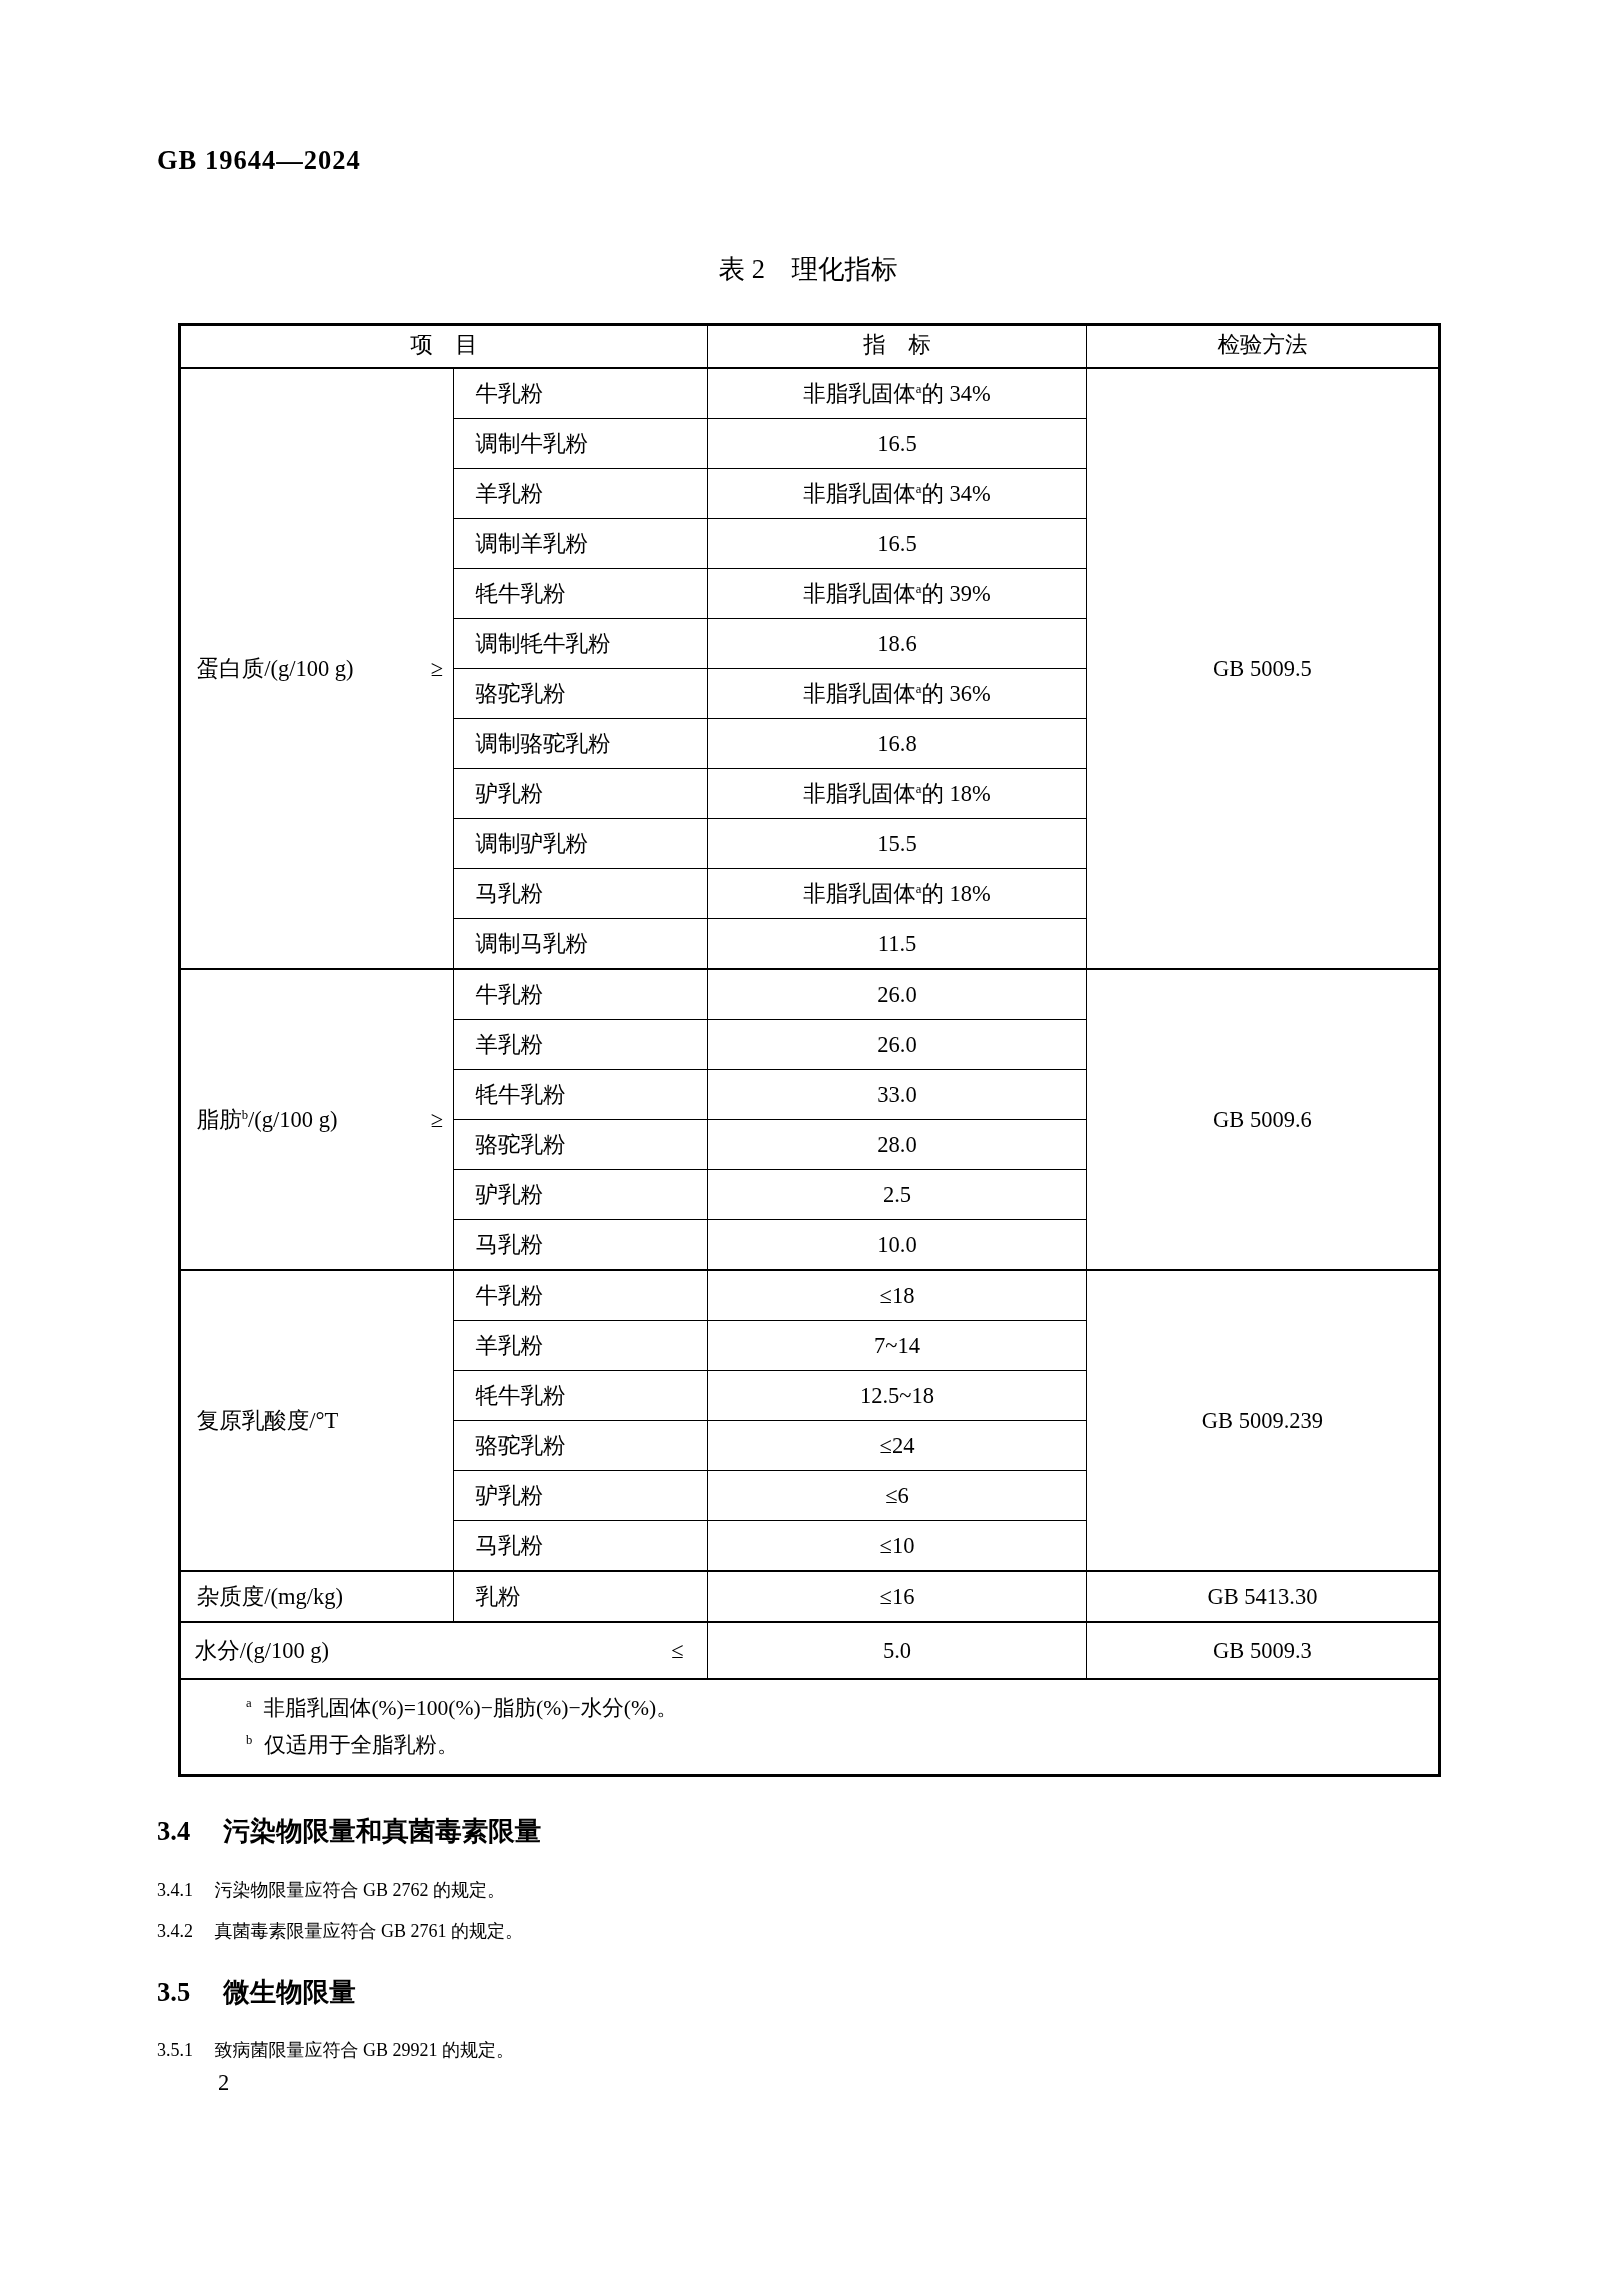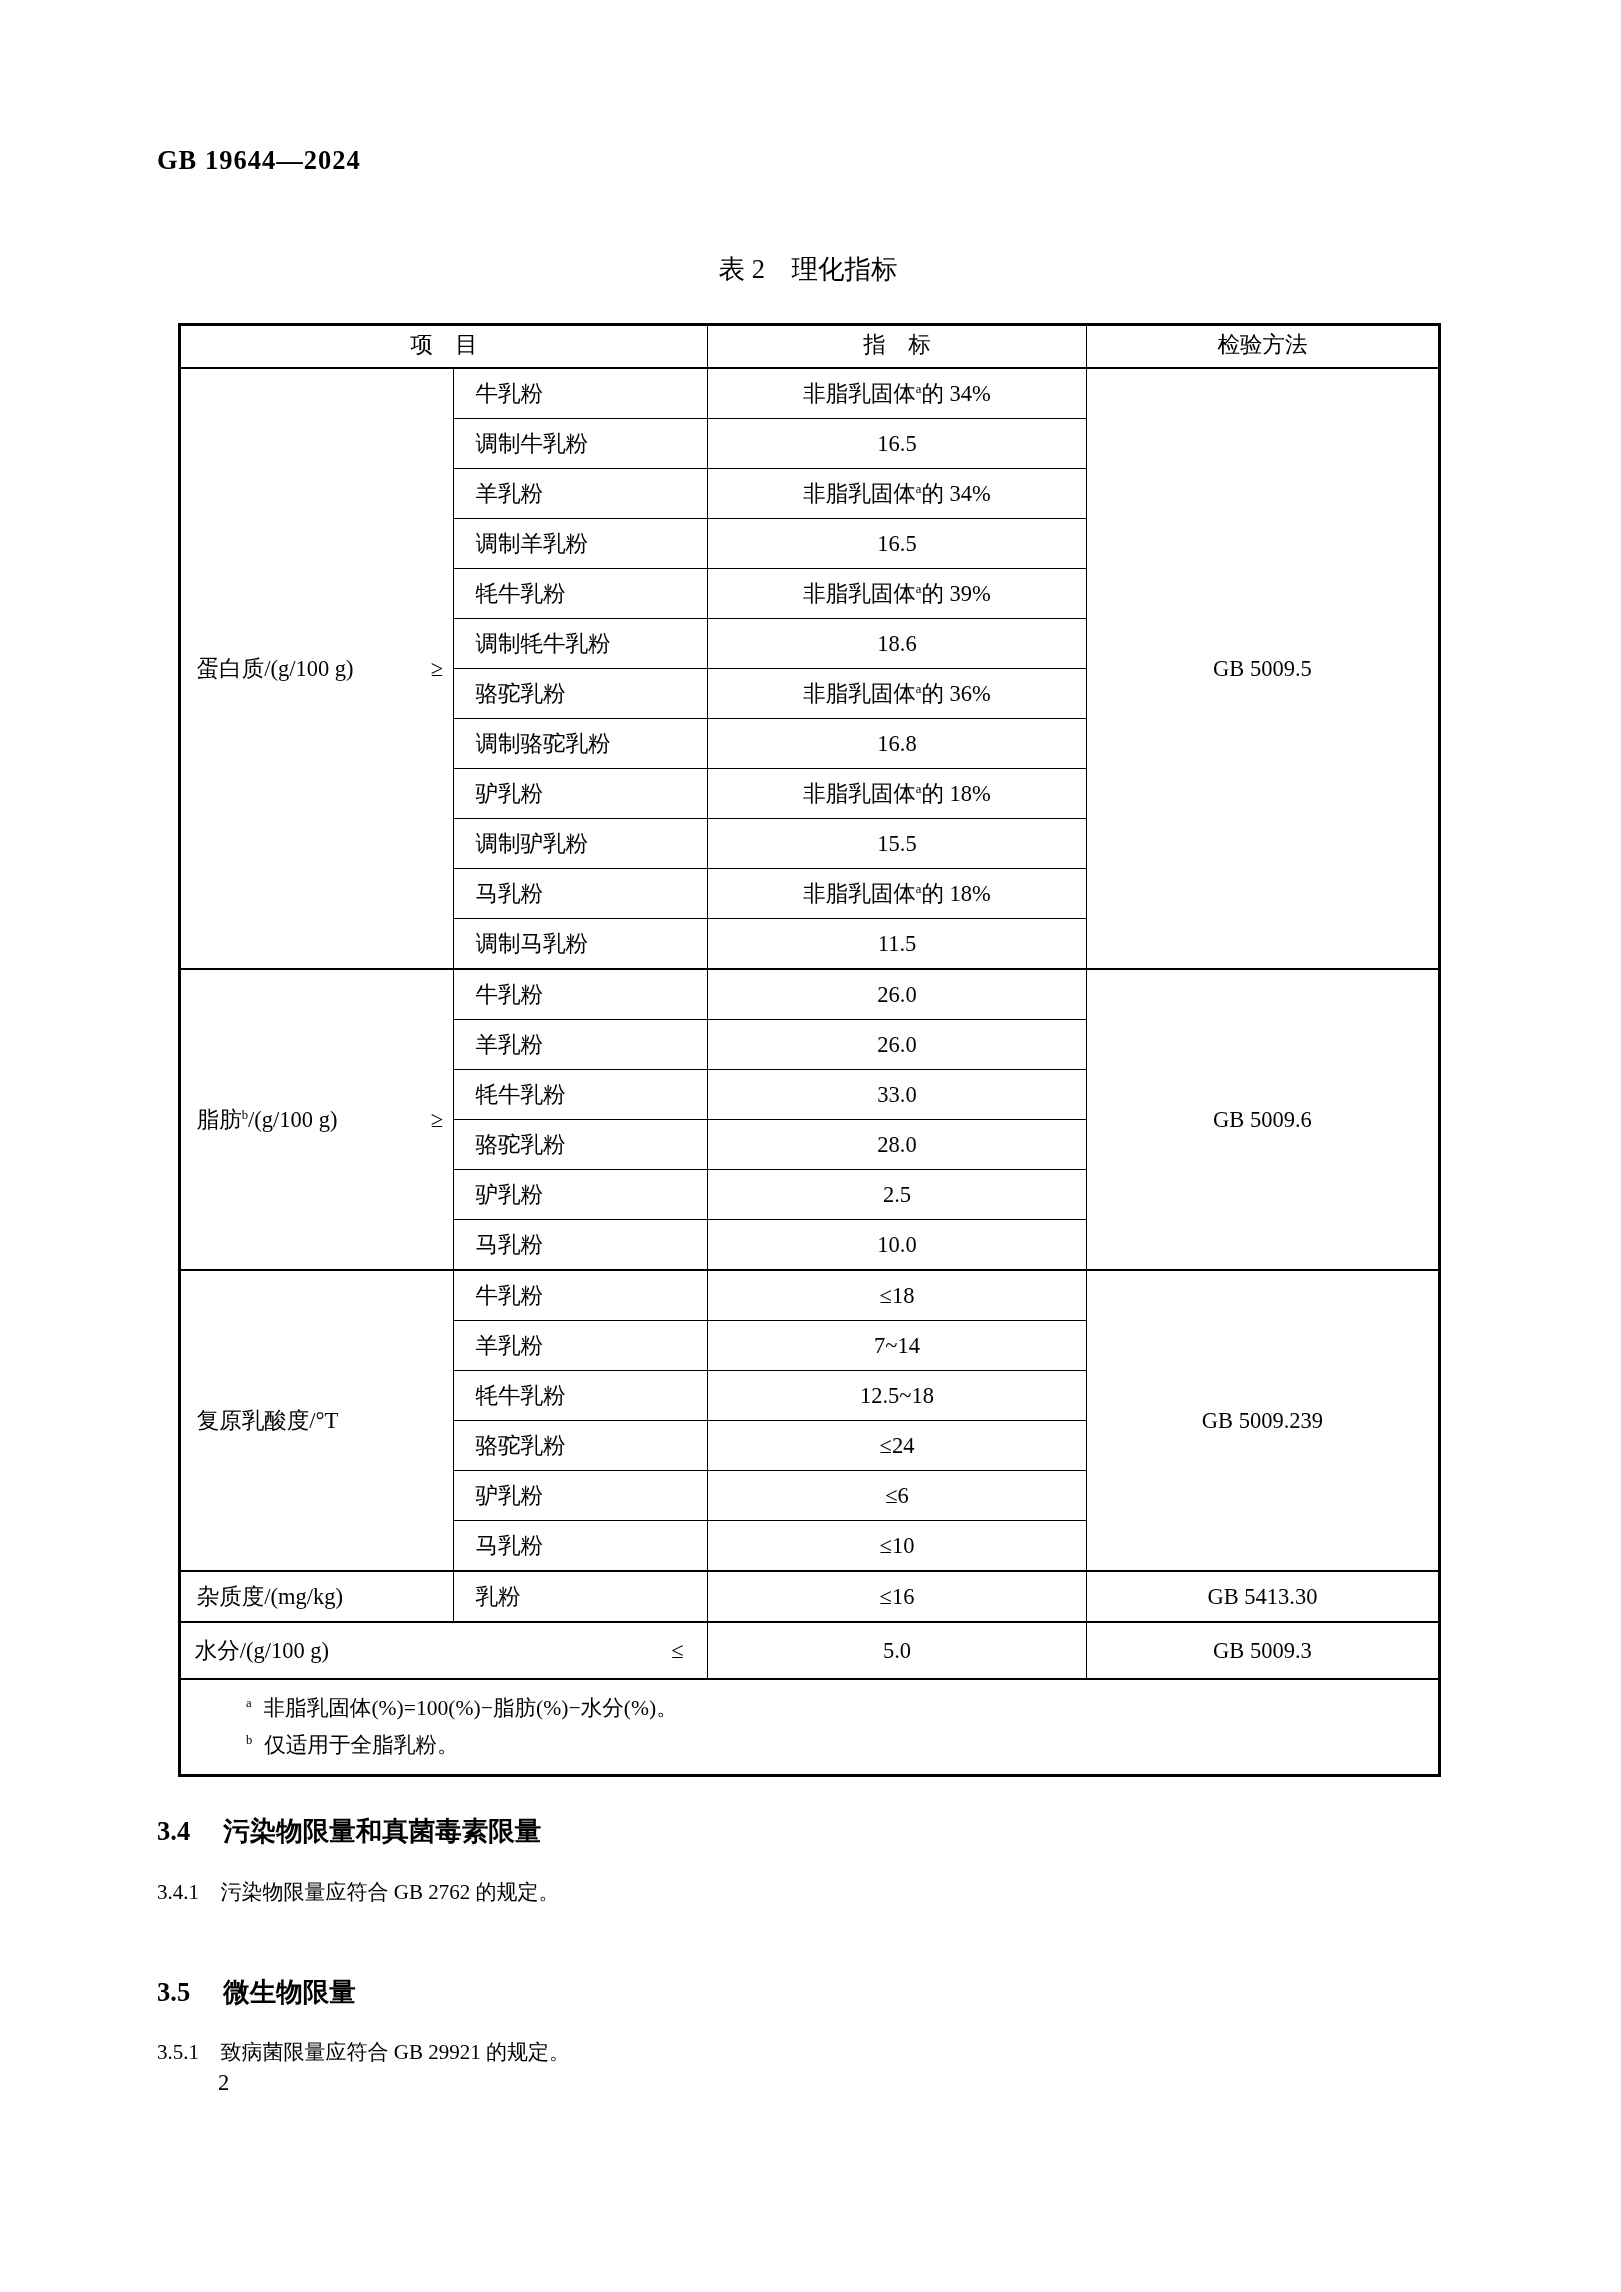--- a/index.html
+++ b/index.html
@@ -38,21 +38,21 @@
   .spec td.type { text-align:left; padding-left:21.6px; }
   .spec td.val { text-align:center; }
   .spec td.method { text-align:center; }
   .spec sup { font-size:12.7px; vertical-align:super; line-height:0; }
   .spec td.fnote {
     height:84px; text-align:left; vertical-align:top;
     padding:9.8px 19.6px 0 65px; font-size:21.6px;
   }
   .spec td.fnote .fnline { line-height:37px; }
   .spec td.fnote sup { margin-right:11.8px; }
-  .textline { position:absolute; left:157px; font-size:21px; white-space:nowrap; }
+  .textline { position:absolute; left:157px; font-size:18px; white-space:nowrap; }
   .textline.hd { font-weight:bold; font-size:26.5px; }
   .textline .num { display:inline-block; }
   .textline.hd .num { margin-right:33px; }
   .textline.it .num { margin-right:21.6px; }
   .pageno { position:absolute; left:218px; top:2070px; font-size:22.5px; }
 </style>
 </head>
 <body>
 
 <div class="page">
@@ -220,20 +220,23 @@
         </tr>
       </tbody>
   </table>
 
   <div class="textline hd" style="top:1813px">
     <span class="num">3.4</span><span>污染物限量和真菌毒素限量</span>
   </div>
   <div class="textline it" style="top:1878px">
     <span class="num">3.4.1</span><span>污染物限量应符合 GB 2762 的规定。</span>
   </div>
+  <div class="textline it" style="top:1919px">
+    <span class="num">3.4.2</span><span>真菌毒素限量应符合 GB 2761 的规定。</span>
+  </div>
   <div class="textline hd" style="top:1974px">
     <span class="num">3.5</span><span>微生物限量</span>
   </div>
   <div class="textline it" style="top:2038px">
     <span class="num">3.5.1</span><span>致病菌限量应符合 GB 29921 的规定。</span>
   </div>
 
   <div class="pageno">2</div>
 
 </div>

